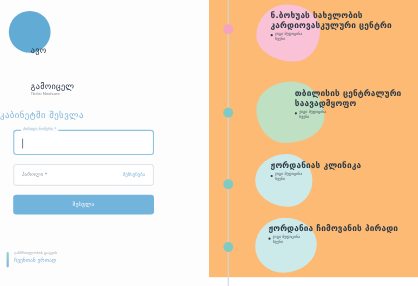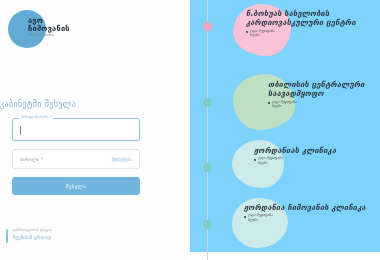--- a/index.html
+++ b/index.html
@@ -19,22 +19,22 @@
   .logo-wrap{position:absolute;left:8px;top:8px;width:120px;height:42px;}
   .logo-circle{
     position:absolute;left:0;top:2px;width:38px;height:38px;border-radius:50%;
     background:#62ABD4;
   }
   .logo-text{
     position:absolute;left:20px;top:9px;width:96px;
     line-height:1.02;
   }
   .logo-l1,.logo-l2{
-    font-size:7.5px;font-weight:bold;color:#1d2a3a;letter-spacing:.2px;
-    white-space:nowrap;display:block;
+    font-size:7.5px;font-weight:normal;color:#1d2a3a;letter-spacing:.2px;
+    white-space:nowrap;display:block;margin-top:25px;
   }
   .logo-sub{
     display:block;font-size:3.4px;color:#7c8a99;margin-top:1.5px;white-space:nowrap;
   }
 
   .form-title{
     position:absolute;left:0;top:100px;width:190px;
     font-size:8px;color:#7fb4d8;letter-spacing:.4px;
   }
 
@@ -78,22 +78,21 @@
     white-space:nowrap;display:block;
   }
   .footer-l2{
     margin-left:7px;margin-top:2px;font-size:5px;color:#7fb4d8;
     white-space:nowrap;display:block;
   }
 
   
   .right{
     position:relative;width:190px;height:252px;flex:0 0 190px;
-    background:#7dd3fc;
-    font-style:italic;
+    background:#fdba74;
   }
   .timeline-line{
     position:absolute;left:17px;top:0;width:1px;height:260px;
     background:#cfd6db;
   }
   .tl-dot{
     position:absolute;left:13px;width:9px;height:9px;border-radius:50%;
   }
   .blob{
     position:absolute;
@@ -115,21 +114,21 @@
 <body>
 
 <div class="screen">
 
   <div class="left">
 
     <div class="logo-wrap">
       <div class="logo-circle"></div>
       <div class="logo-text">
         <span class="logo-l1">ავო</span>
-        <span class="logo-l2">ჩიმოვანის</span>
+        <span class="logo-l2">გამოიცელ</span>
         <span class="logo-sub">Tbilisi Medicare</span>
       </div>
     </div>
 
     <div class="form-title">კაბინეტში შესვლა</div>
 
     <div class="field field-focus">
       <span class="float-label">პირადი ნომერი *</span>
       <span class="caret"></span>
     </div>
@@ -170,34 +169,34 @@
           <div class="tl-sub-row">
             <span class="tl-bullet"></span>
             <div class="tl-sub">
               <div>ჯიგი მედიცინა</div>
               <div>ჩვენი</div>
             </div>
           </div>
         </div>
         <div class="blob" style="left: 42px; top: 140px; width: 52px; height: 48px; background: rgb(205, 234, 234); border-radius: 55% 45% 42% 58% / 50%;"></div>
         <div class="tl-dot" style="top: 163px; background: rgb(127, 203, 196);"></div>
-        <div class="tl-text" style="left: 64px; top: 146px; width: 126px;">
+        <div class="tl-text" style="left: 56px; top: 146px; width: 126px;">
           <div class="tl-name">ჟორდანიას კლინიკა</div>
           <div class="tl-sub-row">
             <span class="tl-bullet"></span>
             <div class="tl-sub">
               <div>ჯიგი მედიცინა</div>
               <div>ჩვენი</div>
             </div>
           </div>
         </div>
         <div class="blob" style="left: 42px; top: 198px; width: 56px; height: 50px; background: rgb(205, 234, 234); border-radius: 48% 52% 55% 45% / 52% 48%;"></div>
         <div class="tl-dot" style="top: 220px; background: rgb(127, 203, 196);"></div>
         <div class="tl-text" style="left: 54px; top: 203px; width: 132px;">
-          <div class="tl-name">ჟორდანია ჩიმოვანის კლინიკა</div>
+          <div class="tl-name">ჟორდანია ჩიმოვანის პირადი</div>
           <div class="tl-sub-row">
             <span class="tl-bullet"></span>
             <div class="tl-sub">
               <div>ჯიგი მედიცინა</div>
               <div>ჩვენი</div>
             </div>
           </div>
         </div>
       </div>
   </div>

